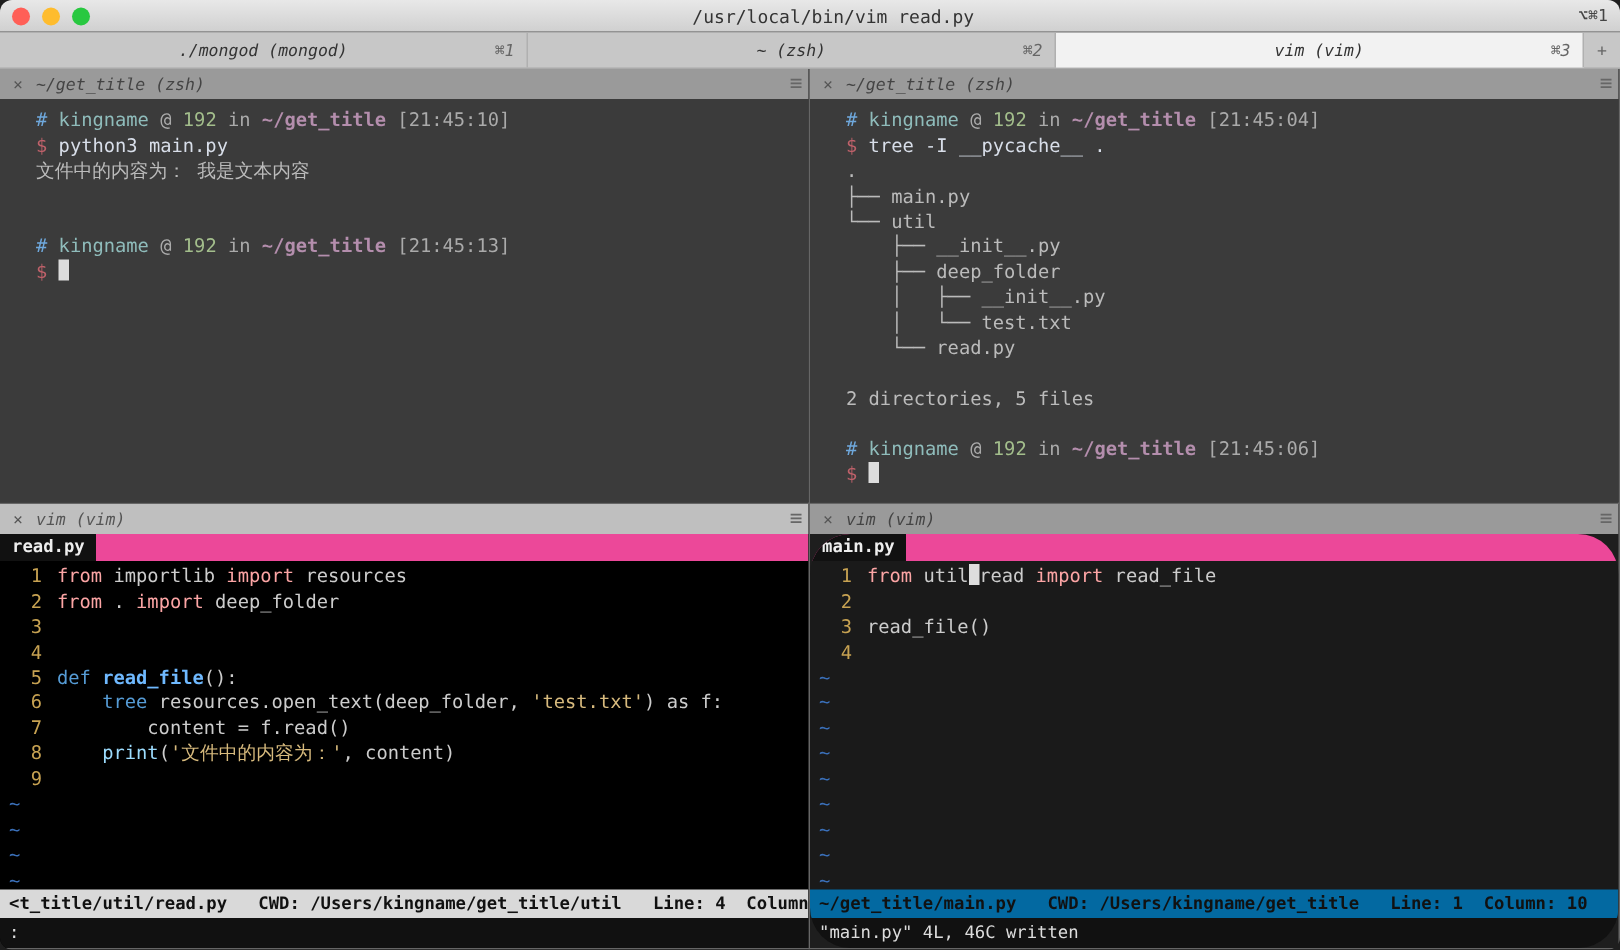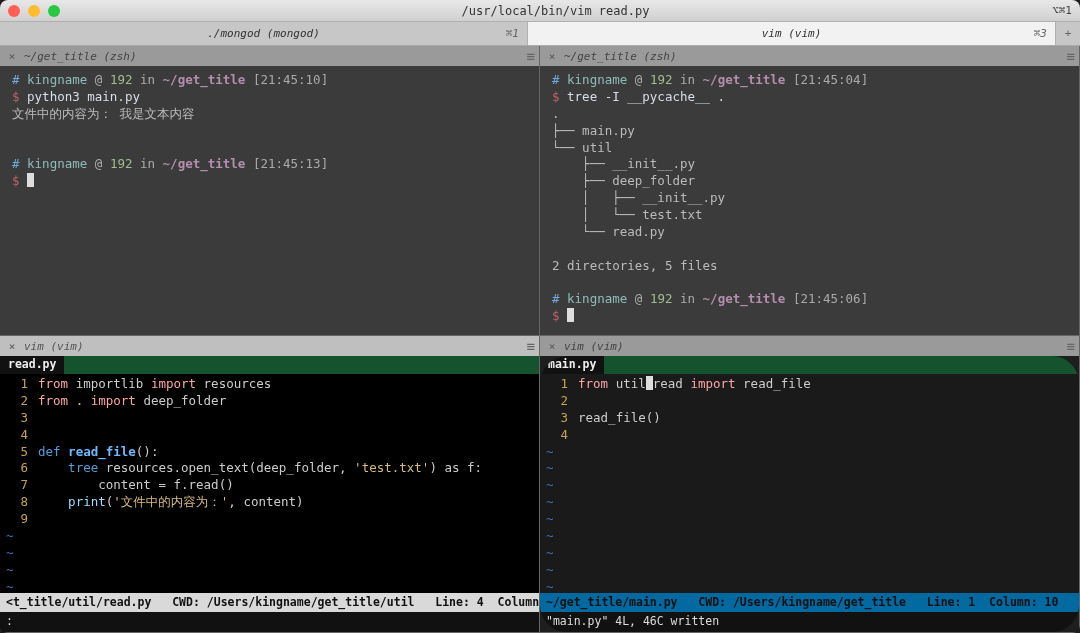--- a/index.html
+++ b/index.html
@@ -96,40 +96,40 @@
     color: #555;
   }
   .pane-titlebar.dim { background: #9a9a9a; color: #444; }
   .pane-close { width: 16px; text-align: center; color: #555; }
   .pane-title { margin-left: 4px; font-style: italic; }
   .pane-menu { margin-left: auto; color: #666; font-size: 14px; }
   .shell {
     flex: 1;
     background: #3b3b3b;
     color: #ddd;
-    padding: 6px 12px;
+    padding: 6px 24px;
     font-size: 12.5px;
     line-height: 1.35;
     white-space: pre;
     overflow: hidden;
   }
   .editor {
     flex: 1;
     background: #000;
     color: #ccc;
     font-size: 12.5px;
     line-height: 1.35;
     display: flex;
     flex-direction: column;
     overflow: hidden;
   }
   .editor-right { background: #1a1a1a; border-radius: 27px; }
   .editor-tabbar {
     height: 18px;
-    background: #14532d;
+    background: #ec4899;
     display: flex;
     align-items: center;
   }
   .editor-tab {
     background: #111;
     color: #eee;
     padding: 1px 8px;
     font-size: 11.5px;
     font-weight: bold;
   }
@@ -192,20 +192,24 @@
   </div>
   <div class="window-title">/usr/local/bin/vim read.py</div>
   <div class="right-ind">⌥⌘1</div>
 </div>
 
 <div class="tab-bar">
   <div class="tab">
     <span>./mongod (mongod)</span>
     <span class="shortcut">⌘1</span>
   </div>
+  <div class="tab">
+    <span>~ (zsh)</span>
+    <span class="shortcut">⌘2</span>
+  </div>
   <div class="tab active">
     <span>vim (vim)</span>
     <span class="shortcut">⌘3</span>
   </div>
   <div class="tab-plus">+</div>
 </div>
 
 <div class="panes">
 
   <div class="pane">

